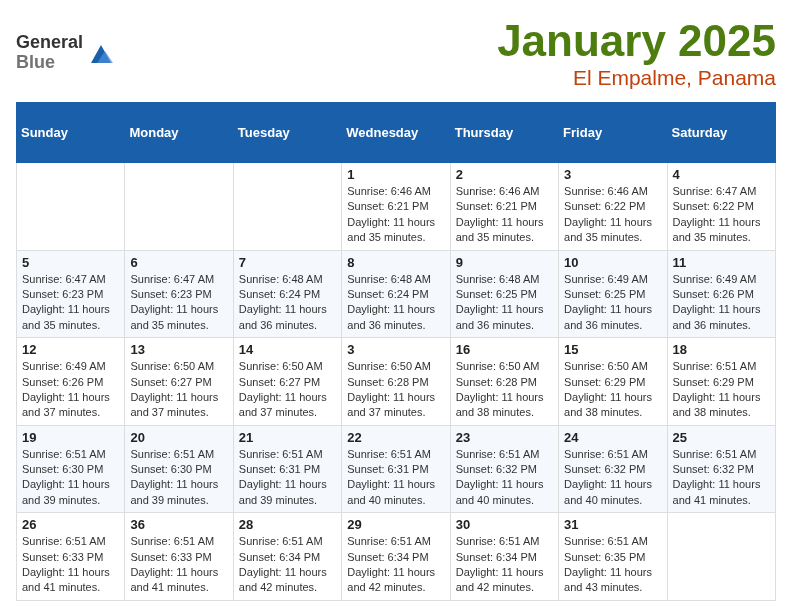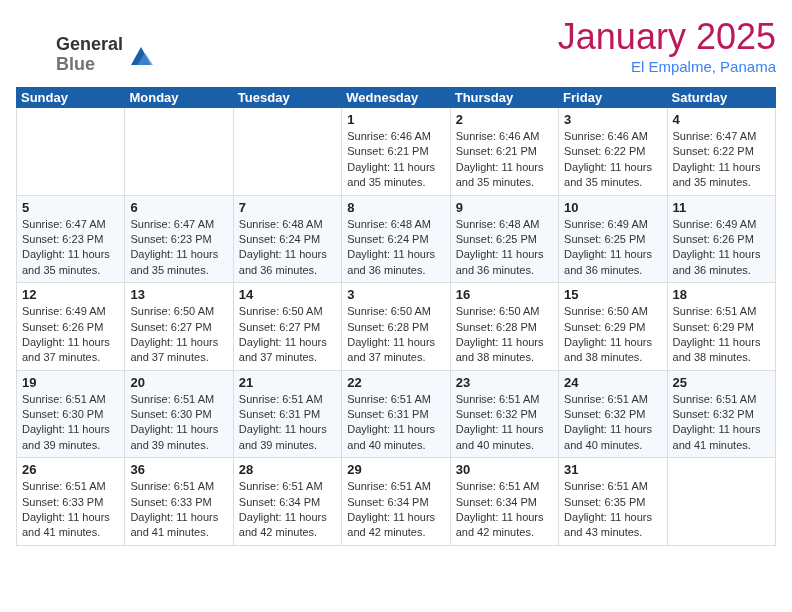--- a/index.html
+++ b/index.html
@@ -6,23 +6,22 @@
     body {
       font-family: Arial, sans-serif;
       background: #fff;
       width: 792px;
       min-height: 612px;
       padding: 16px;
     }
     .header {
       display: flex;
       justify-content: space-between;
-      align-items: flex-end;
+      align-items: center;
       margin-bottom: 12px;
-      margin-left: 40px;
     }
     .logo {
       display: flex;
       align-items: center;
     }
     .logo-text {
       display: flex;
       flex-direction: column;
       line-height: 1.1;
     }
@@ -38,39 +37,39 @@
     }
     .logo-icon {
       width: 28px;
       height: 28px;
       margin-left: 4px;
     }
     .title-block {
       text-align: right;
     }
     .month-title {
-      font-size: 36px;
-      font-weight: normal;
-      color: #be185d;
+      font-size: 44px;
+      font-weight: bold;
+      color: #4d7c0f;
     }
     .location {
-      font-size: 15px;
-      color: #3b82f6;
+      font-size: 21px;
+      color: #c2410c;
     }
     .calendar {
       width: 100%;
       border-collapse: collapse;
       border: 1px solid #ccc;
     }
     .calendar th {
       background: #1a5faa;
       color: #fff;
       font-size: 13px;
       font-weight: bold;
-      padding: 2px 4px;
+      padding: 22px 4px;
       text-align: left;
       border: 1px solid #1a5faa;
     }
     .calendar td {
       vertical-align: top;
       width: 14.28%;
       border: 1px solid #ddd;
       padding: 4px 5px;
       font-size: 10px;
       color: #333;

